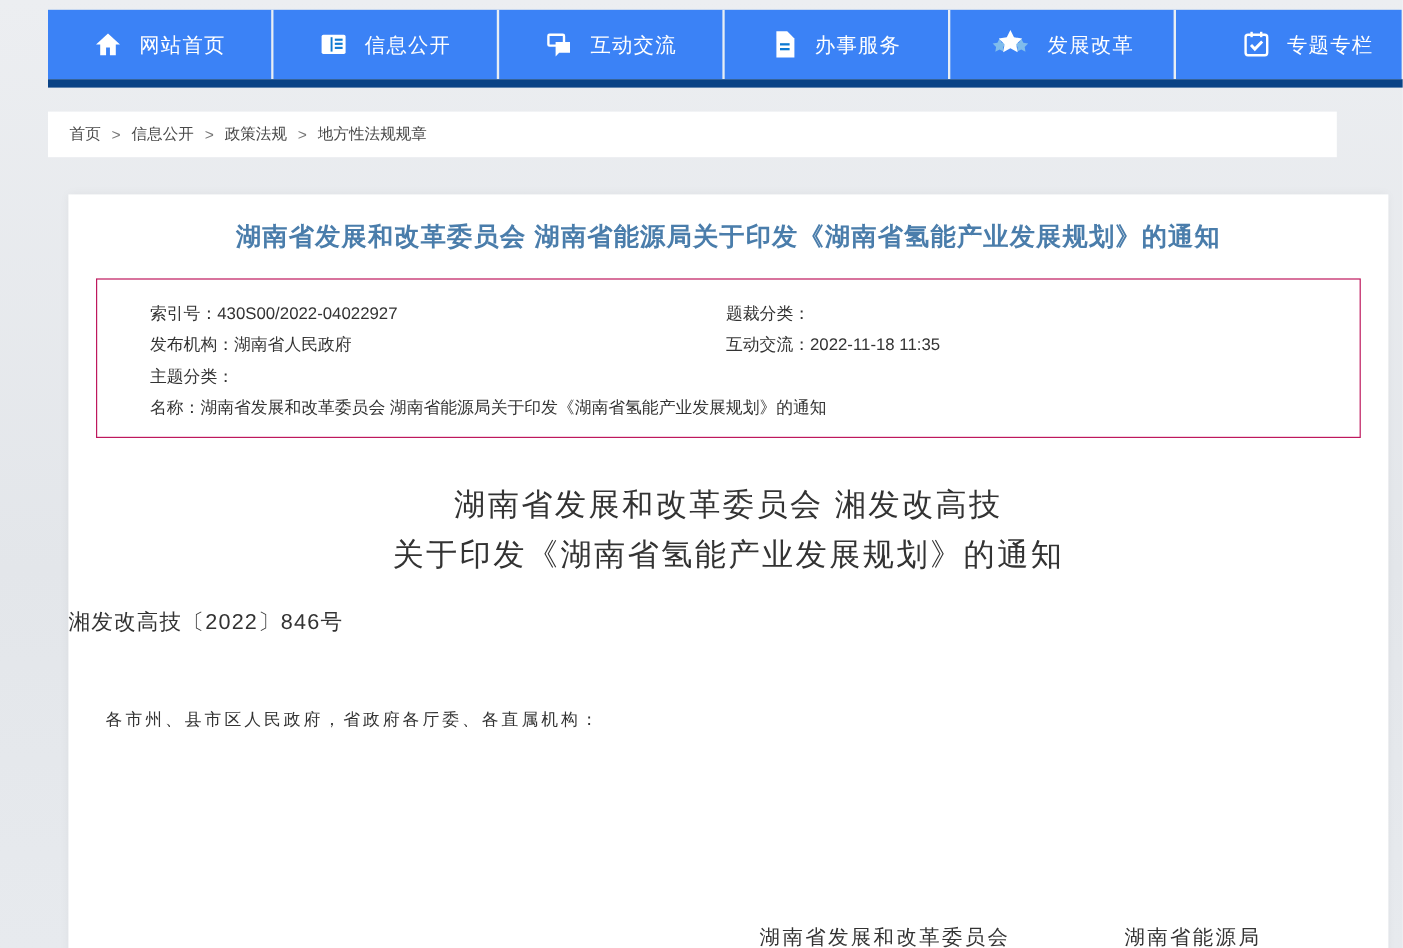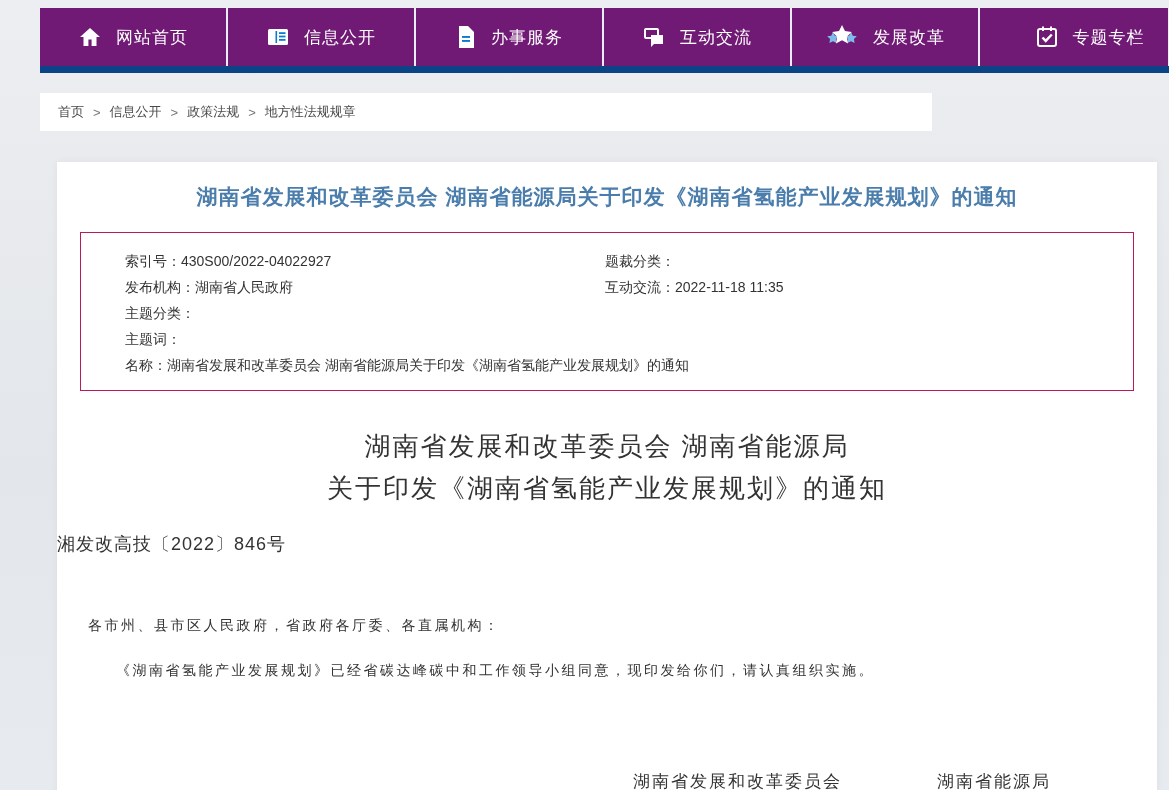--- a/index.html
+++ b/index.html
@@ -10,36 +10,36 @@
     position:relative;
     color:#333;
   }
   
   .nav {
     position:absolute; left:40px; top:8px; right:0; height:58px;
     display:flex; overflow:hidden;
   }
   .nav-item {
     width:188px; flex-shrink:0;
-    background:#701a75;
+    background:#3b82f6;
     color:#fff;
     display:flex; align-items:center; justify-content:center; gap:14px;
     font-size:17px; letter-spacing:1px;
     border-right:2px solid #e8eef4;
     cursor:pointer;
   }
   .nav-item:last-child { border-right:none;padding-left:31px; }
   .nav-item .icon { display:flex; align-items:center; }
   .nav-strip {
     position:absolute; left:40px; top:66px; right:0; height:7px;
     background:#0a4386;
   }
   
   .breadcrumb {
-    position:absolute; left:40px; top:93px; width:892px; height:38px;
+    position:absolute; left:40px; top:93px; width:1074px; height:38px;
     background:#fff;
     display:flex; align-items:center;
     padding-left:18px;
     font-size:13px; color:#4a4a4a;
   }
   .breadcrumb .crumb { cursor:pointer; }
   .breadcrumb .sep { margin:0 9px; color:#777; }
   
   .content {
     position:absolute; left:57px; top:162px; width:1100px; height:700px;
@@ -103,36 +103,36 @@
           <rect x="9.5" y="6" width="1.6" height="12" fill="#0d7ad2"></rect>
           <rect x="13" y="7.2" width="6.5" height="1.8" fill="#0d7ad2"></rect>
           <rect x="13" y="10.6" width="6.5" height="1.8" fill="#0d7ad2"></rect>
           <rect x="13" y="14" width="6.5" height="1.8" fill="#0d7ad2"></rect>
         </svg>
     </span>
     <span>信息公开</span>
   </div>
   <div class="nav-item">
     <span class="icon">
+      <svg width="24" height="24" viewBox="0 0 24 24">
+          <rect x="3" y="4" width="13" height="9" rx="1" fill="none" stroke="#fff" stroke-width="2"></rect>
+          <path d="M9 10 H21 V19 H12 L9 22 V19 H9 Z" fill="#fff"></path>
+        </svg>
+    </span>
+    <span>互动交流</span>
+  </div>
+  <div class="nav-item">
+    <span class="icon">
       <svg width="22" height="24" viewBox="0 0 22 24">
           <path d="M4 1 H13 L19 7 V23 H4 Z" fill="#fff"></path>
           <rect x="7" y="11" width="8" height="1.9" fill="#0d7ad2"></rect>
           <rect x="7" y="15" width="8" height="1.9" fill="#0d7ad2"></rect>
         </svg>
     </span>
     <span>办事服务</span>
-  </div>
-  <div class="nav-item">
-    <span class="icon">
-      <svg width="24" height="24" viewBox="0 0 24 24">
-          <rect x="3" y="4" width="13" height="9" rx="1" fill="none" stroke="#fff" stroke-width="2"></rect>
-          <path d="M9 10 H21 V19 H12 L9 22 V19 H9 Z" fill="#fff"></path>
-        </svg>
-    </span>
-    <span>互动交流</span>
   </div>
   <div class="nav-item">
     <span class="icon">
       <svg width="34" height="26" viewBox="0 0 34 26">
         <path d="M8 8 l1.8 3.7 4 .6 -2.9 2.8 .7 4 -3.6 -1.9 -3.6 1.9 .7 -4 -2.9 -2.8 4 -.6 Z" fill="#7fbcec"></path>
         <path d="M26 8 l1.8 3.7 4 .6 -2.9 2.8 .7 4 -3.6 -1.9 -3.6 1.9 .7 -4 -2.9 -2.8 4 -.6 Z" fill="#7fbcec"></path>
         <path d="M17 1 l3 6.1 6.7 1 -4.85 4.7 1.15 6.7 -6 -3.2 -6 3.2 1.15 -6.7 -4.85 -4.7 6.7 -1 Z" fill="#fff"></path>
       </svg>
     </span>
     <span>发展改革</span>
@@ -181,39 +181,33 @@
       <div class="meta-cell">
         <span>互动交流：</span><span>2022-11-18 11:35</span>
       </div>
     </div>
     <div class="meta-row">
       <div class="meta-cell">
         <span>主题分类：</span><span></span>
       </div>
     </div>
     <div class="meta-row">
-      <div class="meta-cell">
-        <span>主题词：</span><span></span>
-      </div>
-    </div>
-    <div class="meta-row">
       <div class="meta-cell" style="white-space:normal;">
         <span>名称：</span><span>湖南省发展和改革委员会 湖南省能源局关于印发《湖南省氢能产业发展规划》的通知</span>
       </div>
     </div>
   </section>
 
   <div class="doc-heading">
-    <div>湖南省发展和改革委员会 湖南省能源局</div>
+    <div>湖南省发展和改革委员会 湘发改高技</div>
     <div>关于印发《湖南省氢能产业发展规划》的通知</div>
   </div>
 
   <div class="doc-number">湘发改高技〔2022〕846号</div>
 
   <div class="body-text">
     <p>各市州、县市区人民政府，省政府各厅委、各直属机构：</p>
-    <p class="indent">《湖南省氢能产业发展规划》已经省碳达峰碳中和工作领导小组同意，现印发给你们，请认真组织实施。</p>
   </div>
 
   <div class="signature s1">湖南省发展和改革委员会</div>
   <div class="signature s2">湖南省能源局</div>
 
 </main>
 
 </body></html>

